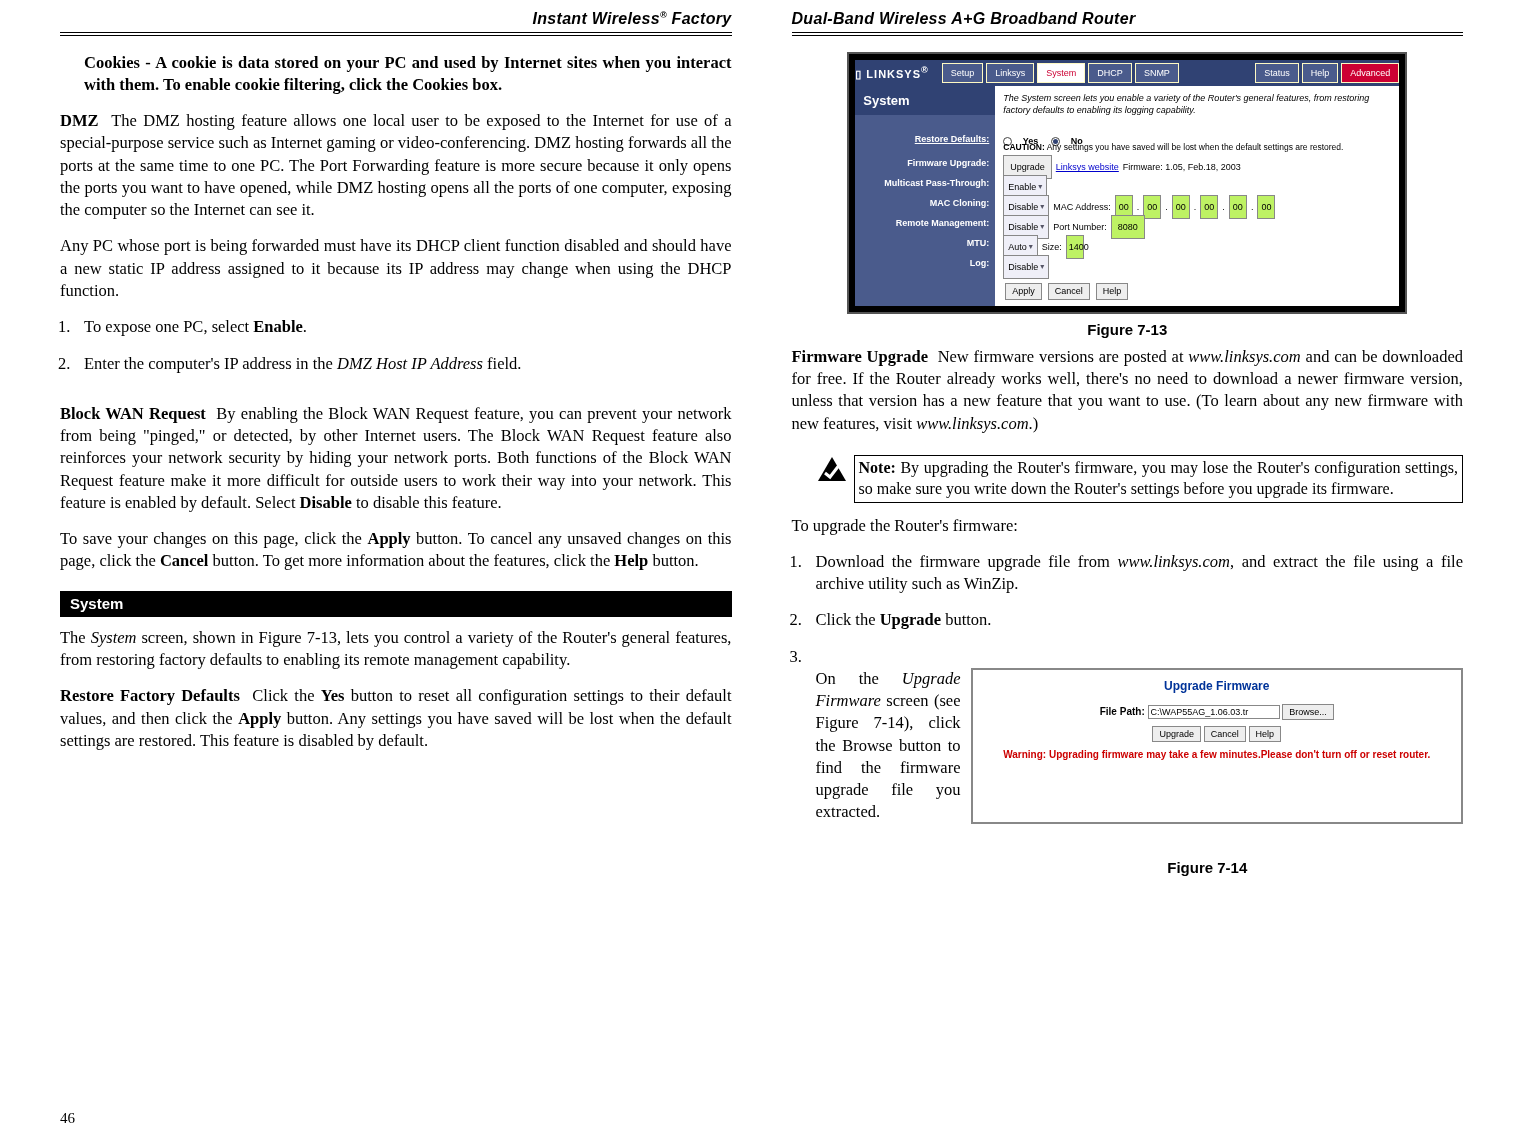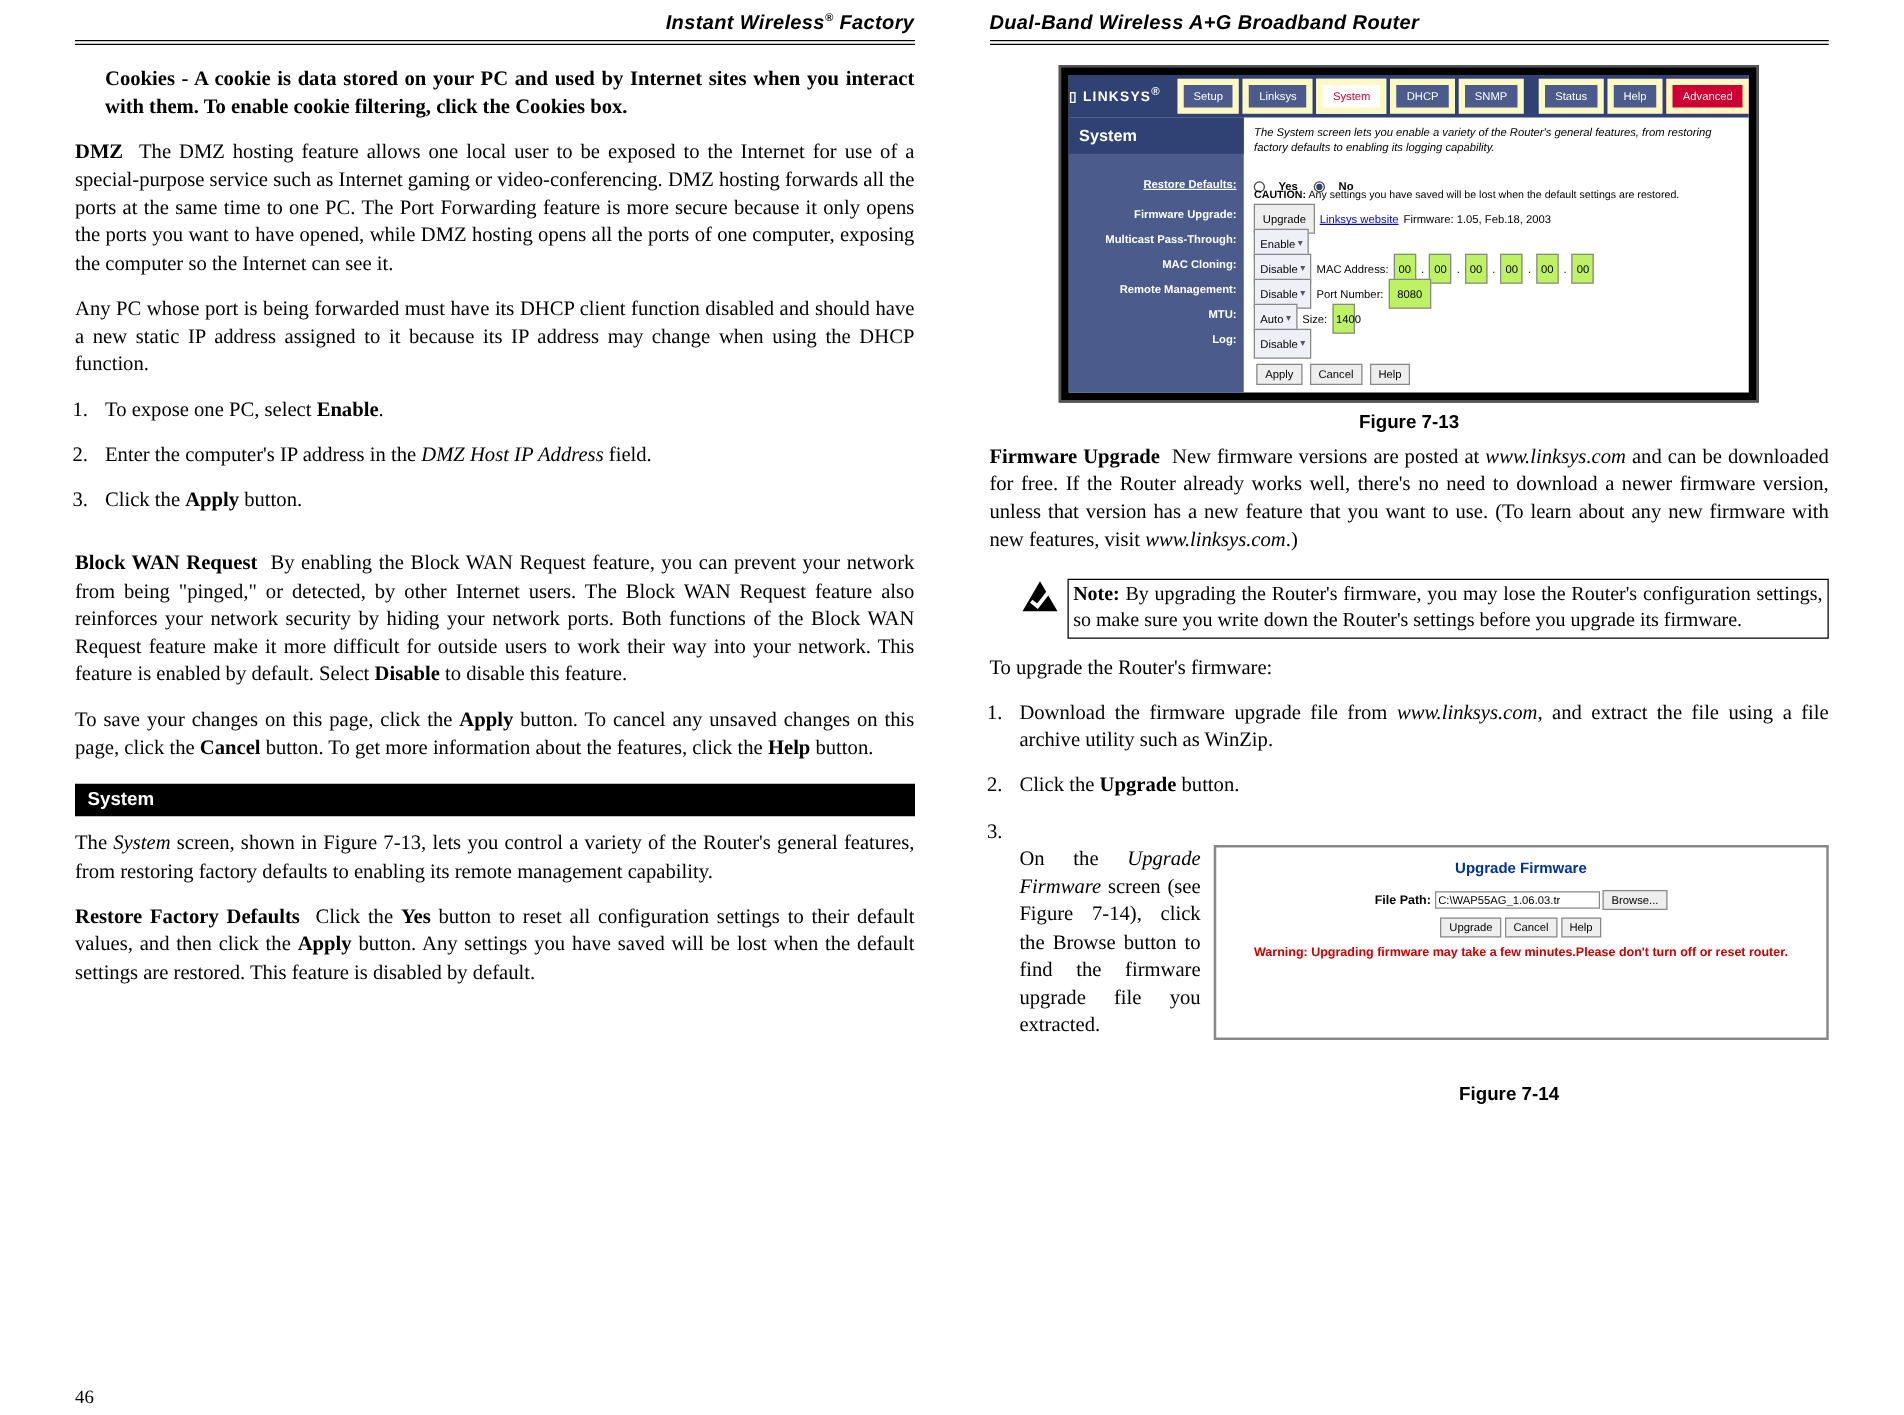--- a/index.html
+++ b/index.html
@@ -92,21 +92,21 @@
     gap: 3px;
   }
   .brand {
     color: #fff; font-weight: bold; font-size: 11px;
     letter-spacing: 1px; margin-right: 10px;
     font-family: Arial, sans-serif;
   }
   .tab {
     background: #4a5b8c; color: #fff;
     padding: 3px 8px; font-size: 9px;
-    border: 5px solid #fef9c3;
+    border: 1px solid #fef9c3;
   }
   .tab.active { background: #fff; color: #c03; }
   .tab.adv { background: #c03; }
   .tab-spacer { flex: 1; }
   .router-body {
     display: flex;
   }
   .router-side {
     width: 140px;
     background: #4a5b8c;
@@ -188,21 +188,20 @@
 
   <p class="indent"><b>Cookies</b> - A cookie is data stored on your PC and used by Internet sites when you interact with them. To enable cookie filtering, click the <b>Cookies</b> box.</p>
 
   <p><b>DMZ</b>&nbsp;&nbsp;The DMZ hosting feature allows one local user to be exposed to the Internet for use of a special-purpose service such as Internet gaming or video-conferencing. DMZ hosting forwards all the ports at the same time to one PC. The Port Forwarding feature is more secure because it only opens the ports you want to have opened, while DMZ hosting opens all the ports of one computer, exposing the computer so the Internet can see it.</p>
 
   <p>Any PC whose port is being forwarded must have its DHCP client function disabled and should have a new static IP address assigned to it because its IP address may change when using the DHCP function.</p>
 
   <ol class="steps">
     <li><span class="num">1.</span>To expose one PC, select <b>Enable</b>.</li>
     <li><span class="num">2.</span>Enter the computer's IP address in the <i>DMZ Host IP Address</i> field.</li>
-    <li><span class="num">3.</span>Click the <b>Apply</b> button.</li>
   </ol>
 
   <p><b>Block WAN Request</b>&nbsp;&nbsp;By enabling the Block WAN Request feature, you can prevent your network from being "pinged," or detected, by other Internet users. The Block WAN Request feature also reinforces your network security by hiding your network ports. Both functions of the Block WAN Request feature make it more difficult for outside users to work their way into your network. This feature is enabled by default. Select <b>Disable</b> to disable this feature.</p>
 
   <p>To save your changes on this page, click the <b>Apply</b> button. To cancel any unsaved changes on this page, click the <b>Cancel</b> button. To get more information about the features, click the <b>Help</b> button.</p>
 
   <div class="section-bar">System</div>
 
   <p>The <i>System</i> screen, shown in Figure 7-13, lets you control a variety of the Router's general features, from restoring factory defaults to enabling its remote management capability.</p>
 

